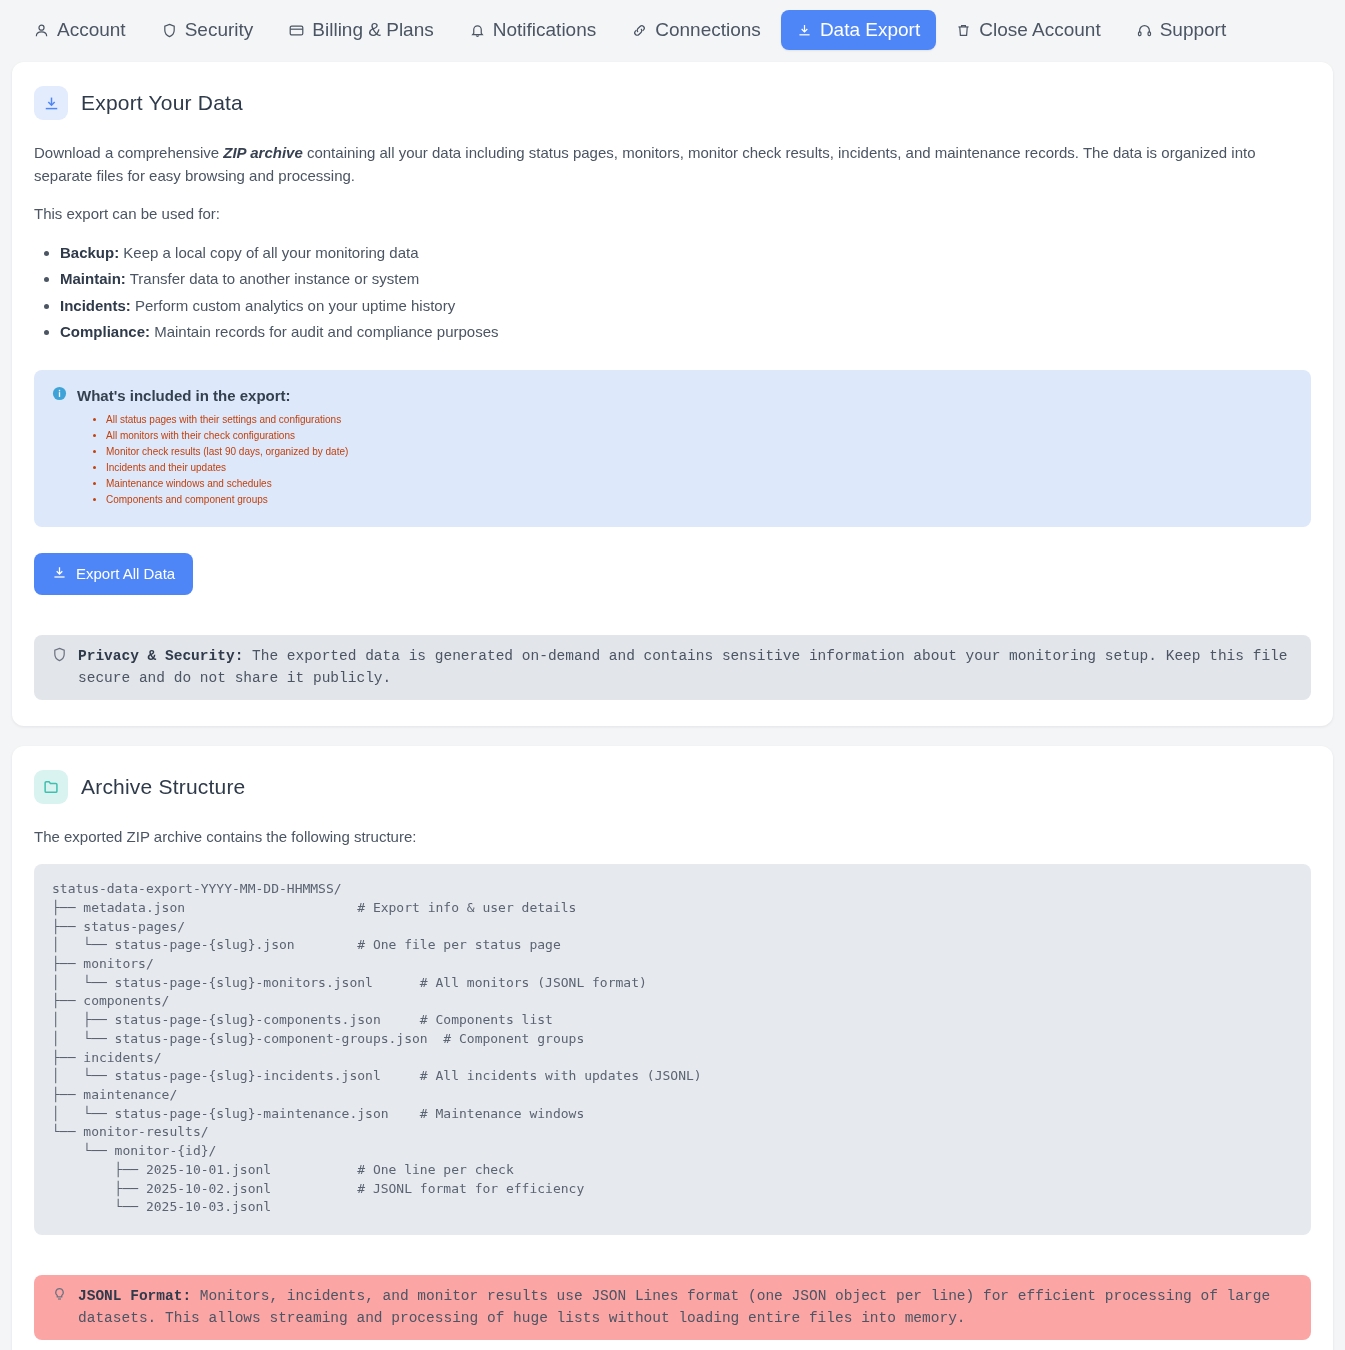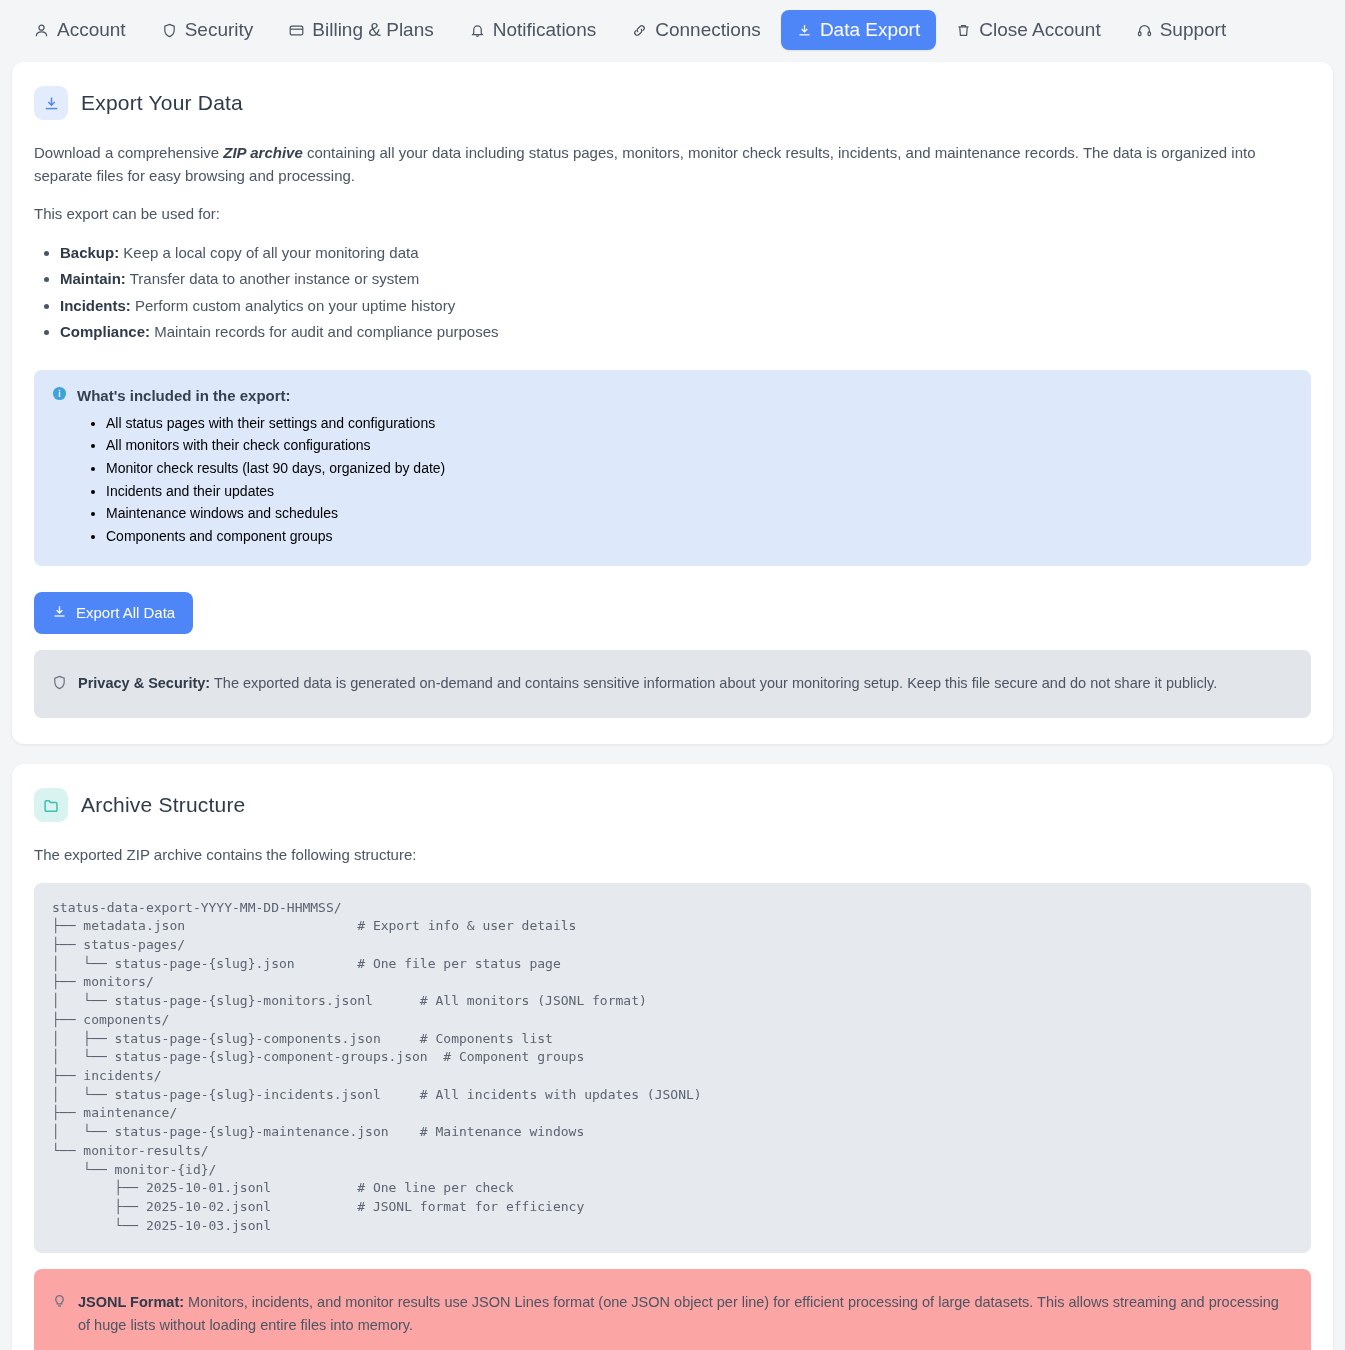--- a/index.html
+++ b/index.html
@@ -103,23 +103,23 @@
     font-weight: bold;
     color: #35404f;
     margin-bottom: 6px;
   }
   .info-box ul {
     margin: 8px 0 0 0;
     padding-left: 54px;
     list-style: disc;
   }
   .info-box ul li {
-    font-size: 14px;
+    font-size: 10px;
     line-height: 1.62;
-    color: #000000;
+    color: #c2410c;
   }
 
   
   .btn-primary {
     display: inline-flex;
     align-items: center;
     gap: 9px;
     background: #4f86f7;
     color: #fff;
     border: none;
@@ -127,27 +127,28 @@
     padding: 12px 18px;
     font-size: 15px;
     font-family: "Liberation Sans", sans-serif;
     cursor: pointer;
   }
 
   
   .notice {
     background: #e2e5ea;
     border-radius: 8px;
-    padding: 22px 18px;
-    margin-top: 16px;
+    padding: 10px 18px;
+    margin-top: 40px;
     font-size: 14.5px;
     line-height: 1.55;
     color: #4b5563;
     display: flex;
     gap: 11px;
+    font-family: Liberation Mono, monospace;
   }
   .notice .n-ico { flex: 0 0 auto; padding-top: 2px; color: #6b7280; }
   .notice strong { color: #2f3a4a; }
 
   .notice-light {
     background: #fca5a5;
     color: #4b5563;
     justify-content: space-between;
   }
 

